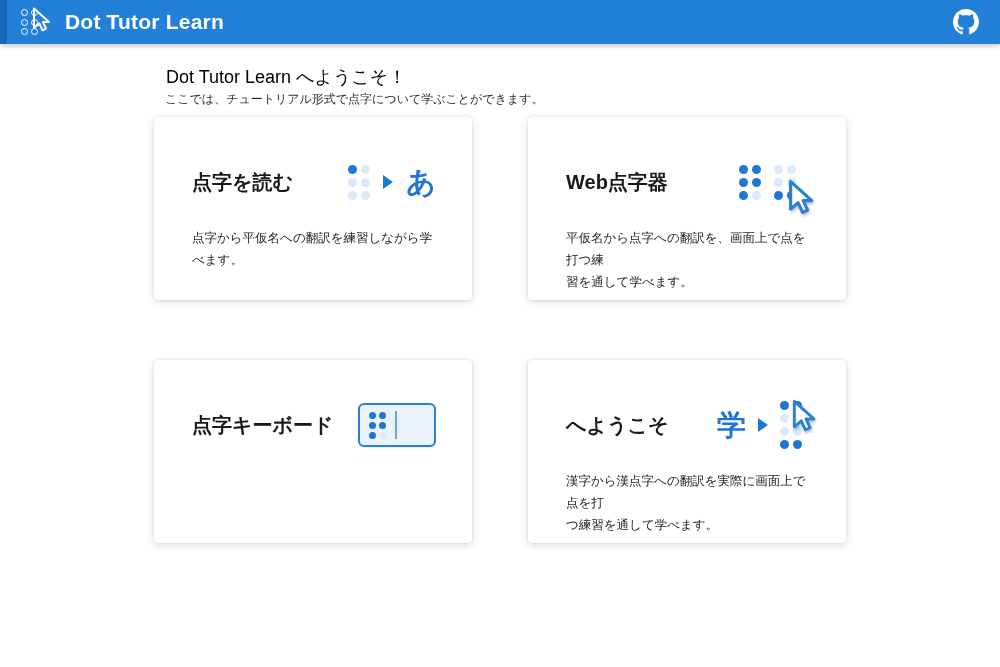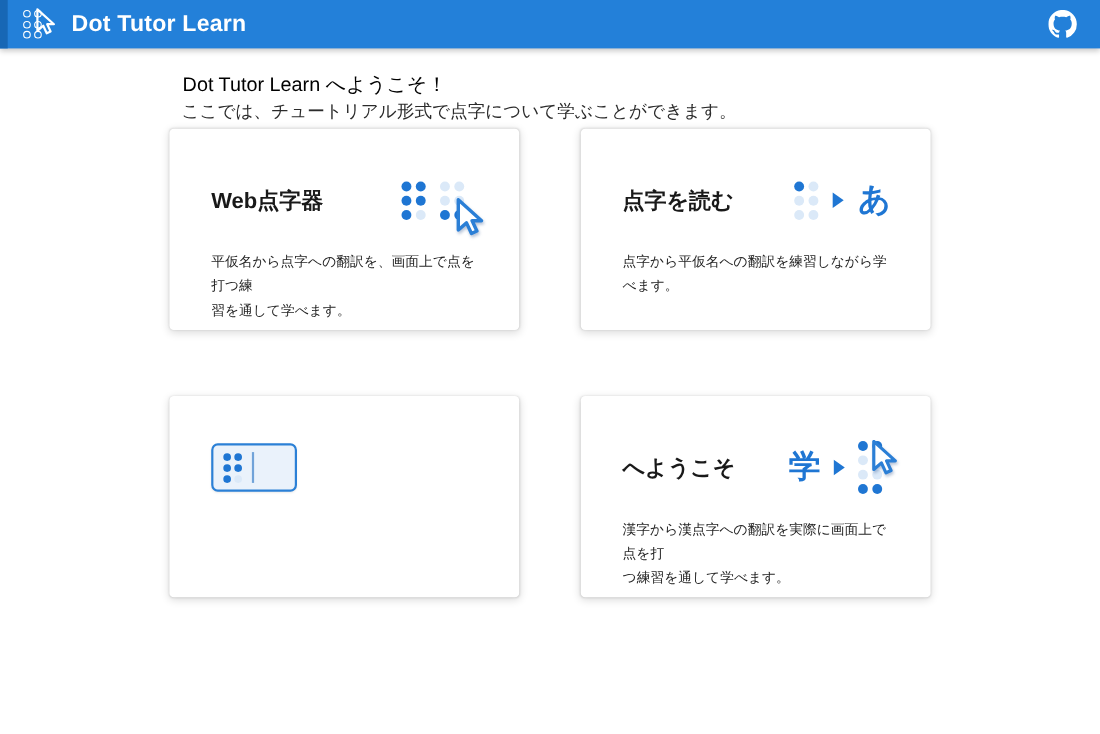--- a/index.html
+++ b/index.html
@@ -17,21 +17,21 @@
   }
   .stripe{position:absolute;left:0;top:0;width:7px;height:44px;background:#1767b5;}
   .logo{position:relative;margin-left:21px;width:32px;height:30px;flex:0 0 auto;}
   .logo-dots{display:grid;grid-template-columns:repeat(2,7px);gap:2.5px 3px;padding-top:2px;}
   .logo-dot{width:7px;height:7px;border:1.6px solid #fff;border-radius:50%;box-sizing:border-box;}
   .logo-cursor{position:absolute;left:9px;top:0;}
   .app-title{color:#fff;font-size:21px;font-weight:700;margin-left:12px;letter-spacing:.2px;}
   .github-btn{position:absolute;right:21px;top:9px;width:26px;height:26px;cursor:pointer;}
   
   .page-title{position:absolute;left:166px;top:65px;font-size:18px;font-weight:400;color:#000000;}
-  .page-subtitle{position:absolute;left:165px;top:91px;font-size:16px;color:#2b2b2b;}
+  .page-subtitle{position:absolute;left:165px;top:91px;font-size:12px;color:#2b2b2b;}
   
   .cards{
     position:absolute;left:154px;top:117px;
     display:grid;grid-template-columns:318px 318px;column-gap:56px;row-gap:60px;
   }
   .card{
     width:318px;height:183px;background:#fff;border-radius:4px;box-sizing:border-box;
     box-shadow:0 0 2px rgba(0,0,0,.12),0 2px 8px rgba(0,0,0,.14);
     padding:28px 36px 0 38px;cursor:pointer;
   }
@@ -97,20 +97,39 @@
   </div>
 </div>
 
 <div class="page-title">Dot Tutor Learn へようこそ！</div>
 <div class="page-subtitle">ここでは、チュートリアル形式で点字について学ぶことができます。</div>
 
 <div class="cards">
 
   <div class="card">
     <div class="card-head">
+      <div class="card-title">点字を読む</div>
+      <div class="icon2">
+        <div class="bcell">
+            <span class="dot on"></span>
+            <span class="dot off"></span>
+            <span class="dot off"></span>
+            <span class="dot off"></span>
+            <span class="dot off"></span>
+            <span class="dot off"></span>
+          </div>
+        <div class="tri"></div>
+        <div class="big-char">あ</div>
+      </div>
+    </div>
+    <div class="card-desc">点字から平仮名への翻訳を練習しながら学べます。</div>
+  </div>
+
+  <div class="card">
+    <div class="card-head">
       <div class="card-title">Web点字器</div>
       <div class="icon1">
         <div class="bcell">
             <span class="dot on"></span>
             <span class="dot on"></span>
             <span class="dot on"></span>
             <span class="dot on"></span>
             <span class="dot on"></span>
             <span class="dot off"></span>
           </div>
@@ -128,39 +147,21 @@
           </svg>
         </div>
       </div>
     </div>
     <div class="card-desc">平仮名から点字への翻訳を、画面上で点を打つ練
 習を通して学べます。</div>
   </div>
 
   <div class="card">
     <div class="card-head">
-      <div class="card-title">点字を読む</div>
-      <div class="icon2">
-        <div class="bcell">
-            <span class="dot on"></span>
-            <span class="dot off"></span>
-            <span class="dot off"></span>
-            <span class="dot off"></span>
-            <span class="dot off"></span>
-            <span class="dot off"></span>
-          </div>
-        <div class="tri"></div>
-        <div class="big-char">あ</div>
-      </div>
-    </div>
-    <div class="card-desc">点字から平仮名への翻訳を練習しながら学べます。</div>
-  </div>
-
-  <div class="card">
-    <div class="card-head">
+      <div class="card-title">点字キーボード</div>
       <div class="input-box">
         <div class="bcell small">
             <span class="dot on"></span>
             <span class="dot on"></span>
             <span class="dot on"></span>
             <span class="dot on"></span>
             <span class="dot on"></span>
             <span class="dot off"></span>
           </div>
         <div class="caret"></div>

